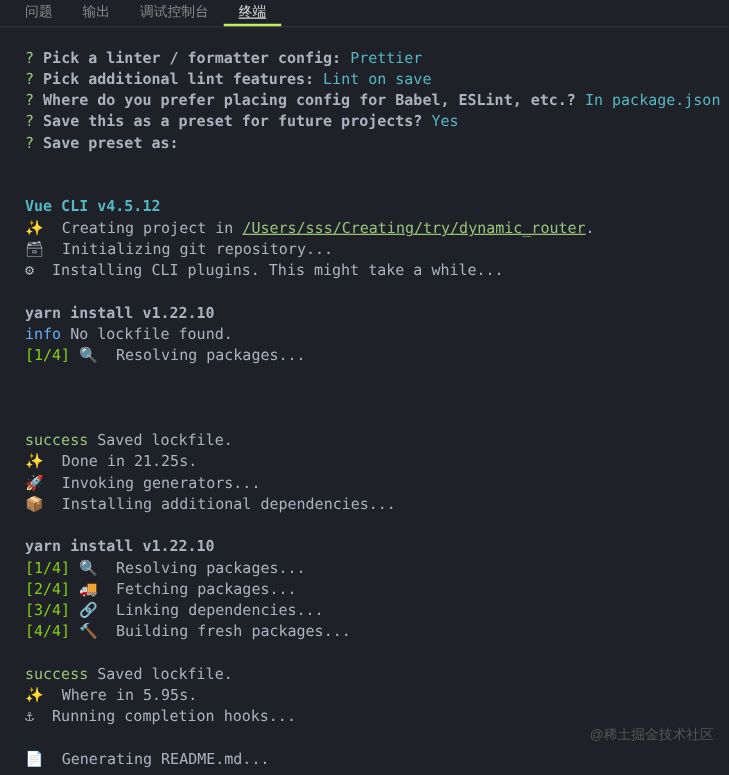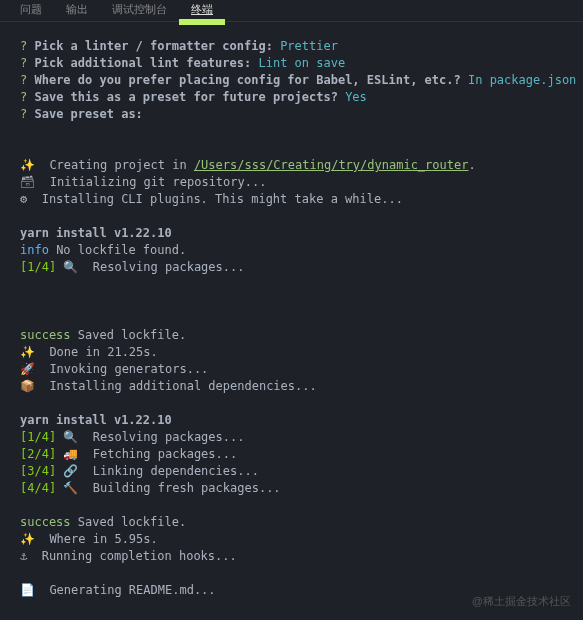--- a/index.html
+++ b/index.html
@@ -21,38 +21,38 @@
       align-items: flex-start;
     }
     .tab {
       color: #888;
       padding: 2px 12px;
       font-size: 11px;
       cursor: pointer;
     }
     .tab.active {
       color: #ddd;
-      border-bottom: 6px solid #bef264;
+      border-bottom: 2px solid #bef264;
       text-decoration: underline;
     }
     .terminal {
       padding: 16px 20px;
       font-size: 12px;
     }
     .line { white-space: pre; min-height: 17px; }
     .green { color: #98c379; }
     .cyan { color: #56b6c2; }
     .blue { color: #61afef; margin-top: 35px; }
     .gray { color: #84cc16; }
     .white { color: #abb2bf; font-weight: bold; }
     .bold { font-weight: bold; text-align: center; }
     .path { color: #98c379; text-decoration: underline; }
     .watermark {
       position: absolute;
-      bottom: 11px;
+      bottom: 24px;
       right: 12px;
       color: #555;
       font-size: 11px;
       font-family: sans-serif;
     }
   </style>
 </head>
 <body>
 
 <div class="tabs">
@@ -63,20 +63,21 @@
 </div>
 
 <div class="terminal">
   <div class="line"><span class="green">?</span> <span class="white bold">Pick a linter / formatter config:</span> <span class="cyan">Prettier</span></div>
   <div class="line"><span class="green">?</span> <span class="white bold">Pick additional lint features:</span> <span class="cyan">Lint on save</span></div>
   <div class="line"><span class="green">?</span> <span class="white bold">Where do you prefer placing config for Babel, ESLint, etc.?</span> <span class="cyan">In package.json</span></div>
   <div class="line"><span class="green">?</span> <span class="white bold">Save this as a preset for future projects?</span> <span class="cyan">Yes</span></div>
   <div class="line"><span class="green">?</span> <span class="white bold">Save preset as:</span></div>
   <div class="line"></div>
   <div class="line"></div>
+  <div class="line"><span class="cyan bold">Vue CLI v4.5.12</span></div>
   <div class="line"><span>✨  Creating project in </span><span class="path">/Users/sss/Creating/try/dynamic_router</span><span>.</span></div>
   <div class="line">🗃  Initializing git repository...</div>
   <div class="line">⚙  Installing CLI plugins. This might take a while...</div>
   <div class="line"></div>
   <div class="line"><span class="white bold">yarn install v1.22.10</span></div>
   <div class="line"><span class="blue">info</span><span> No lockfile found.</span></div>
   <div class="line"><span class="gray">[1/4]</span><span> 🔍 </span><span> Resolving packages...</span></div>
   <div class="line"></div>
   <div class="line"></div>
   <div class="line"></div>

